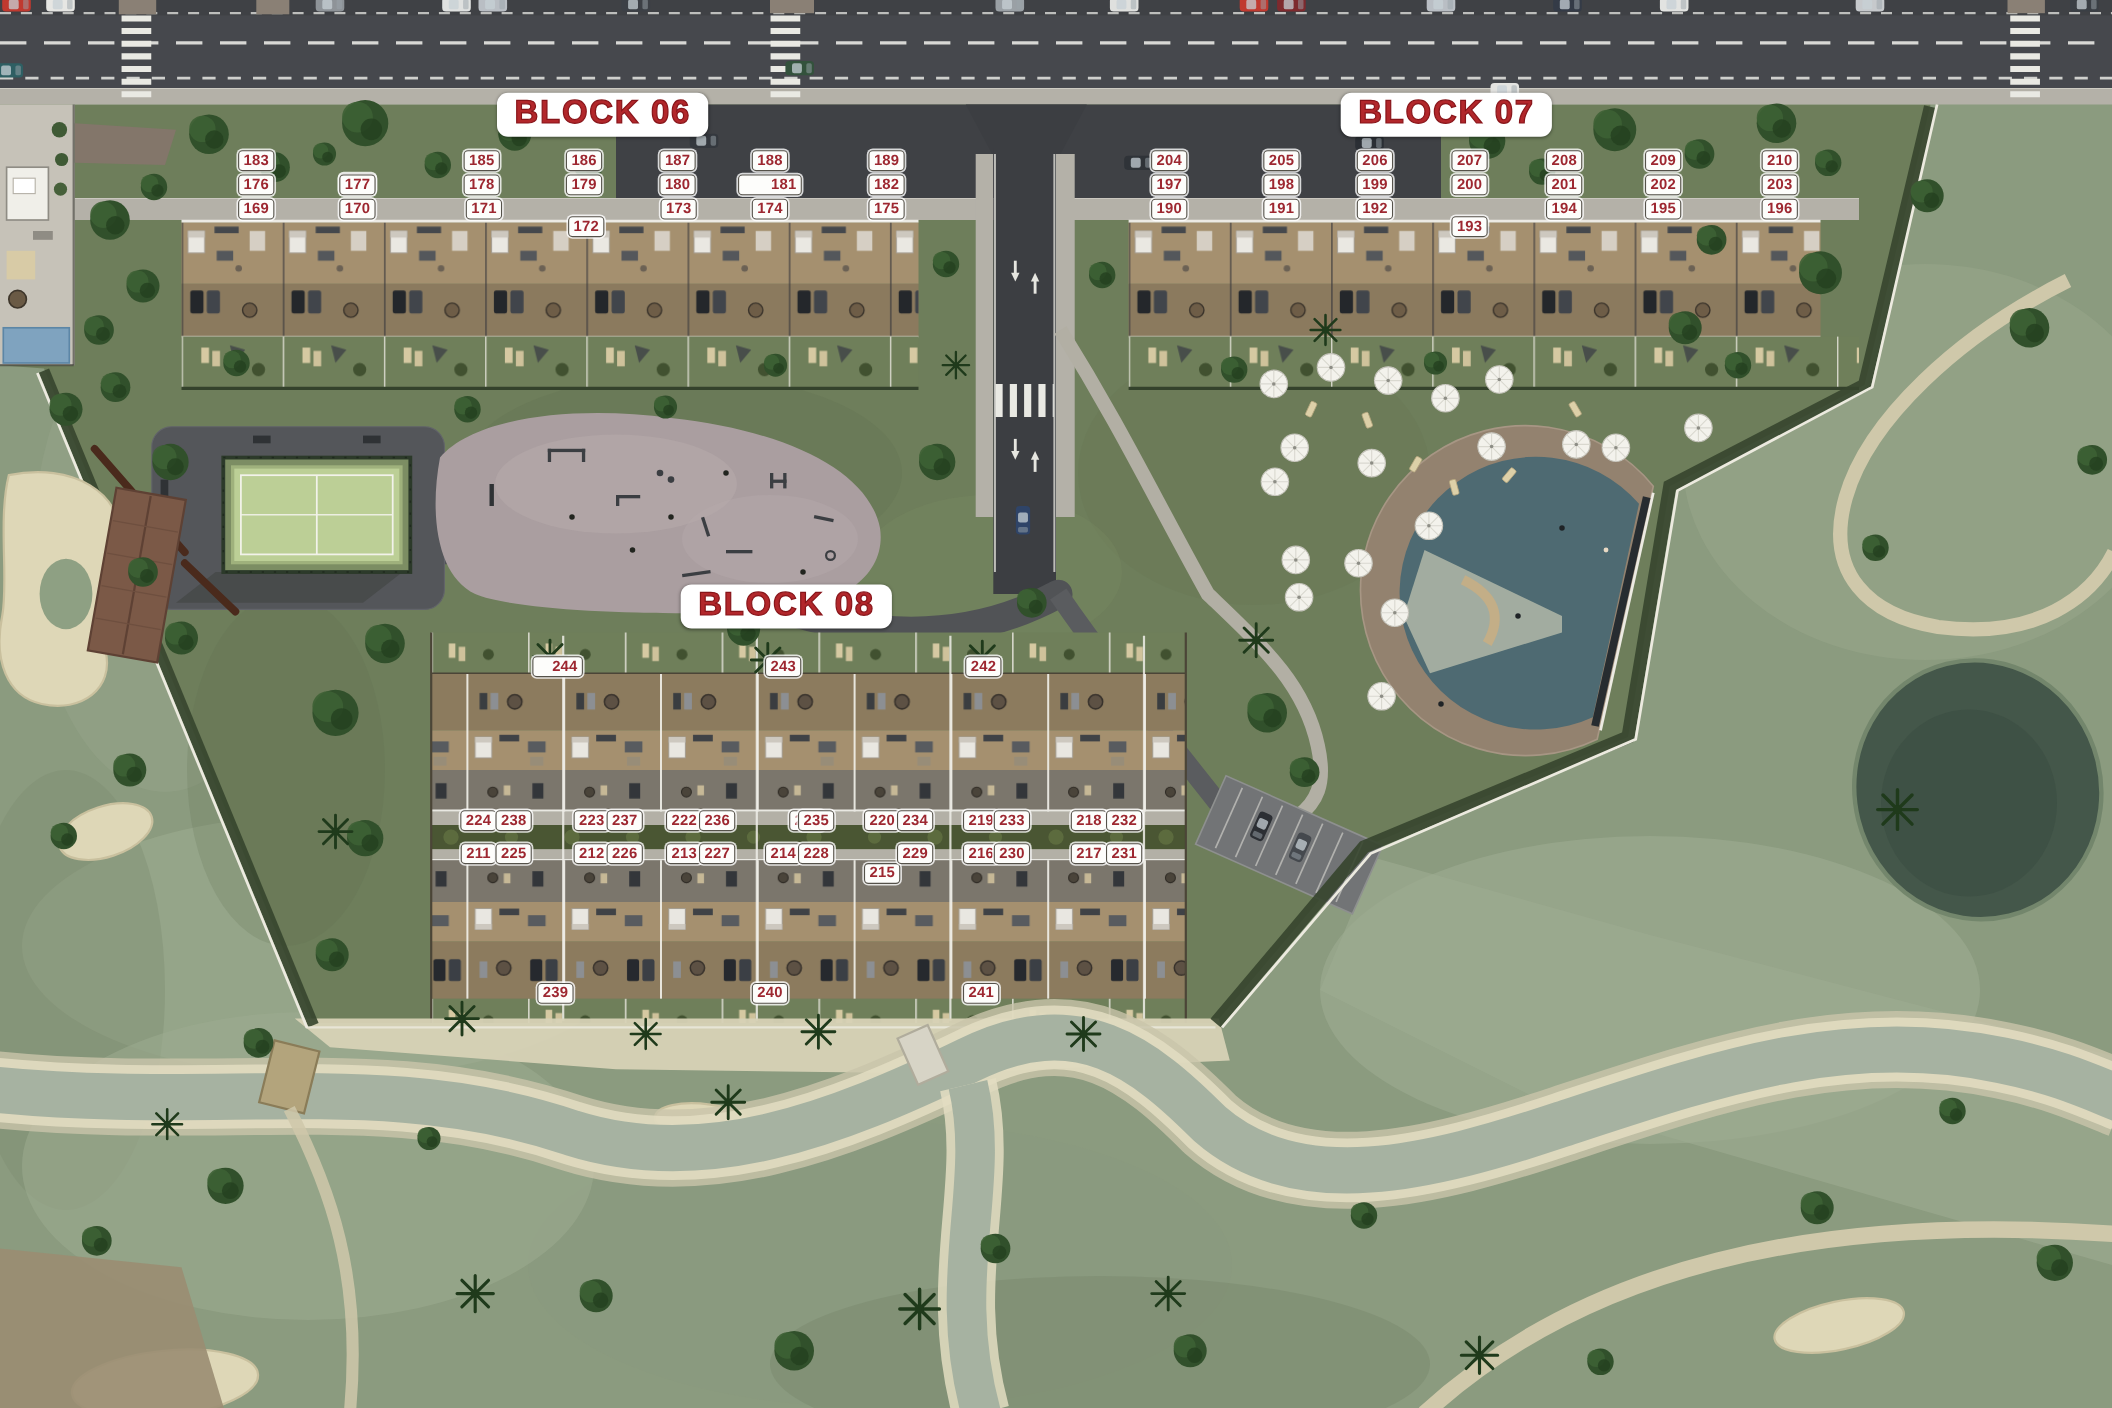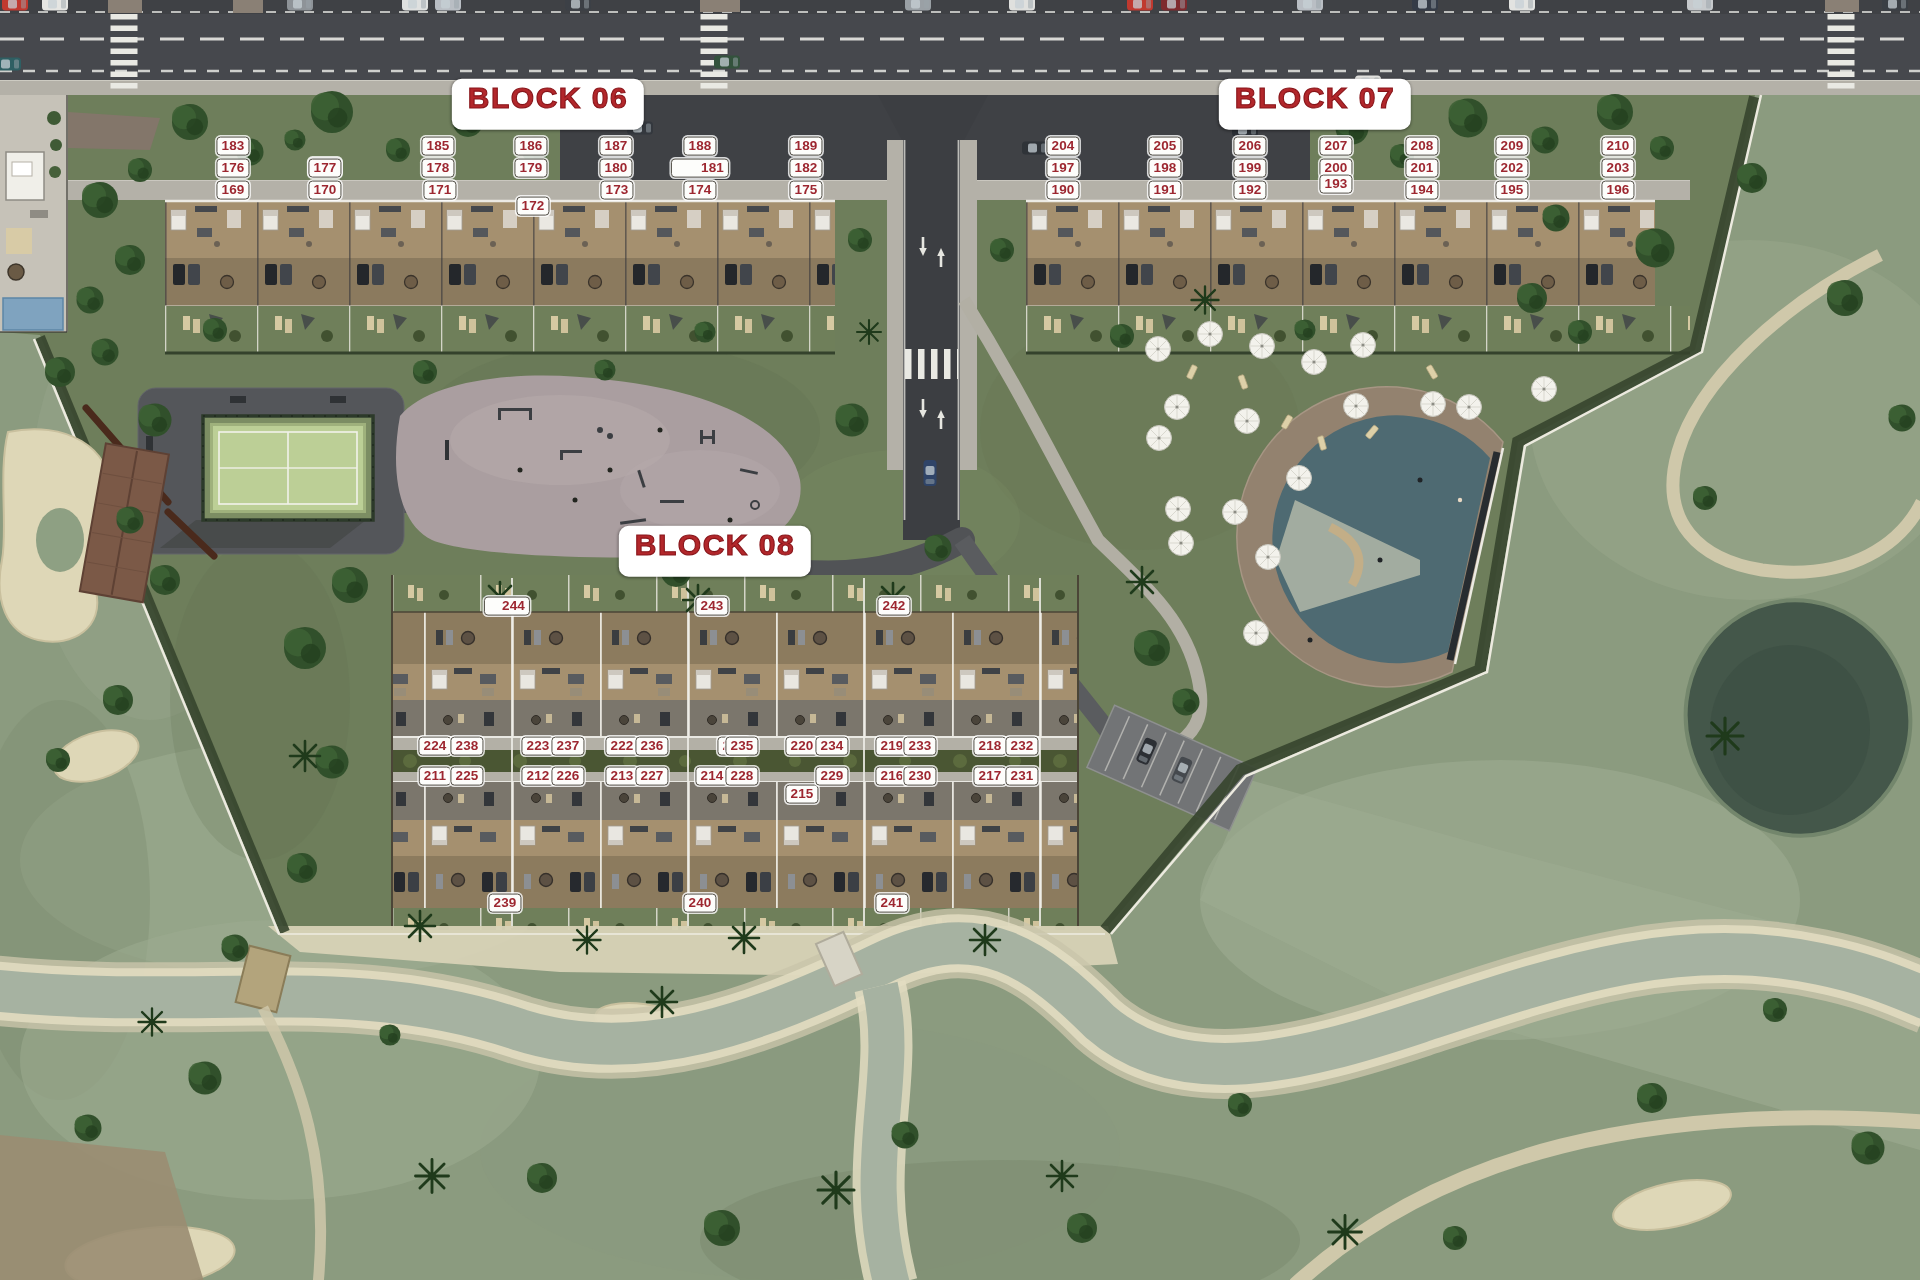--- a/index.html
+++ b/index.html
@@ -3,21 +3,21 @@
 <meta charset="utf-8">
 <style>
   html,body{margin:0;padding:0;background:#222;}
   .stage{position:relative;width:1920px;height:1280px;overflow:hidden;font-family:"Liberation Sans",sans-serif;}
   .stage svg{position:absolute;left:0;top:0;}
   #labels{position:absolute;left:0;top:0;width:1920px;height:1280px;z-index:5;}
   .ulabel{position:absolute;transform:translate(-50%,-50%);background:var(--label_bg,#fdfdfb);color:var(--label_text,#9d2730);
     font:bold 13.5px/1.1 "Liberation Sans",sans-serif;padding:1px 4px;border:1px solid #55524a;border-radius:4px;
     box-shadow:0 0 0 1.5px rgba(255,255,255,.8);letter-spacing:.2px;white-space:nowrap;cursor:pointer;}
   .btitle{position:absolute;transform:translate(-50%,-50%);background:#fff;color:var(--title_text,#b2272b);
-    font:bold 30px/1.05 "Liberation Sans",sans-serif;padding:3px 16px 16px;border-radius:10px;
+    font:bold 30px/1.05 "Liberation Sans",sans-serif;padding:3px 16px 5px;border-radius:10px;
     box-shadow:0 1px 3px rgba(0,0,0,.4);letter-spacing:1.5px;-webkit-text-stroke:1.1px #871419;white-space:nowrap;cursor:pointer;}
 </style>
 </head>
 <body>
 
 <div class="stage">
 <svg width="1920" height="1280" viewBox="0 0 1920 1280">
 <defs>
   <g id="car">
           <rect x="-13" y="-6.5" width="26" height="13" rx="3.5" fill="currentColor"></rect>
@@ -554,21 +554,21 @@
       <div class="ulabel" style="left: 1063px; top: 168px;">197</div>
       <div class="ulabel" style="left: 1165px; top: 168px;">198</div>
       <div class="ulabel" style="left: 1250px; top: 168px;">199</div>
       <div class="ulabel" style="left: 1336px; top: 168px;">200</div>
       <div class="ulabel" style="left: 1422px; top: 168px;">201</div>
       <div class="ulabel" style="left: 1512px; top: 168px;">202</div>
       <div class="ulabel" style="left: 1618px; top: 168px;">203</div>
       <div class="ulabel" style="left: 1063px; top: 190px;">190</div>
       <div class="ulabel" style="left: 1165px; top: 190px;">191</div>
       <div class="ulabel" style="left: 1250px; top: 190px;">192</div>
-      <div class="ulabel" style="left: 1336px; top: 184px;">193</div>
+      <div class="ulabel" style="left: 1336px; top: 206px;">193</div>
       <div class="ulabel" style="left: 1422px; top: 190px;">194</div>
       <div class="ulabel" style="left: 1512px; top: 190px;">195</div>
       <div class="ulabel" style="left: 1618px; top: 190px;">196</div>
       <div class="btitle" style="left: 715px; top: 551px;">BLOCK 08</div>
       <div class="ulabel" style="left: 507px; top: 606px; padding-left: 17px;">244</div>
       <div class="ulabel" style="left: 712px; top: 606px;">243</div>
       <div class="ulabel" style="left: 894px; top: 606px;">242</div>
       <div class="ulabel" style="left: 435px; top: 746px;">224</div>
       <div class="ulabel" style="left: 467px; top: 746px;">238</div>
       <div class="ulabel" style="left: 538px; top: 746px;">223</div>

